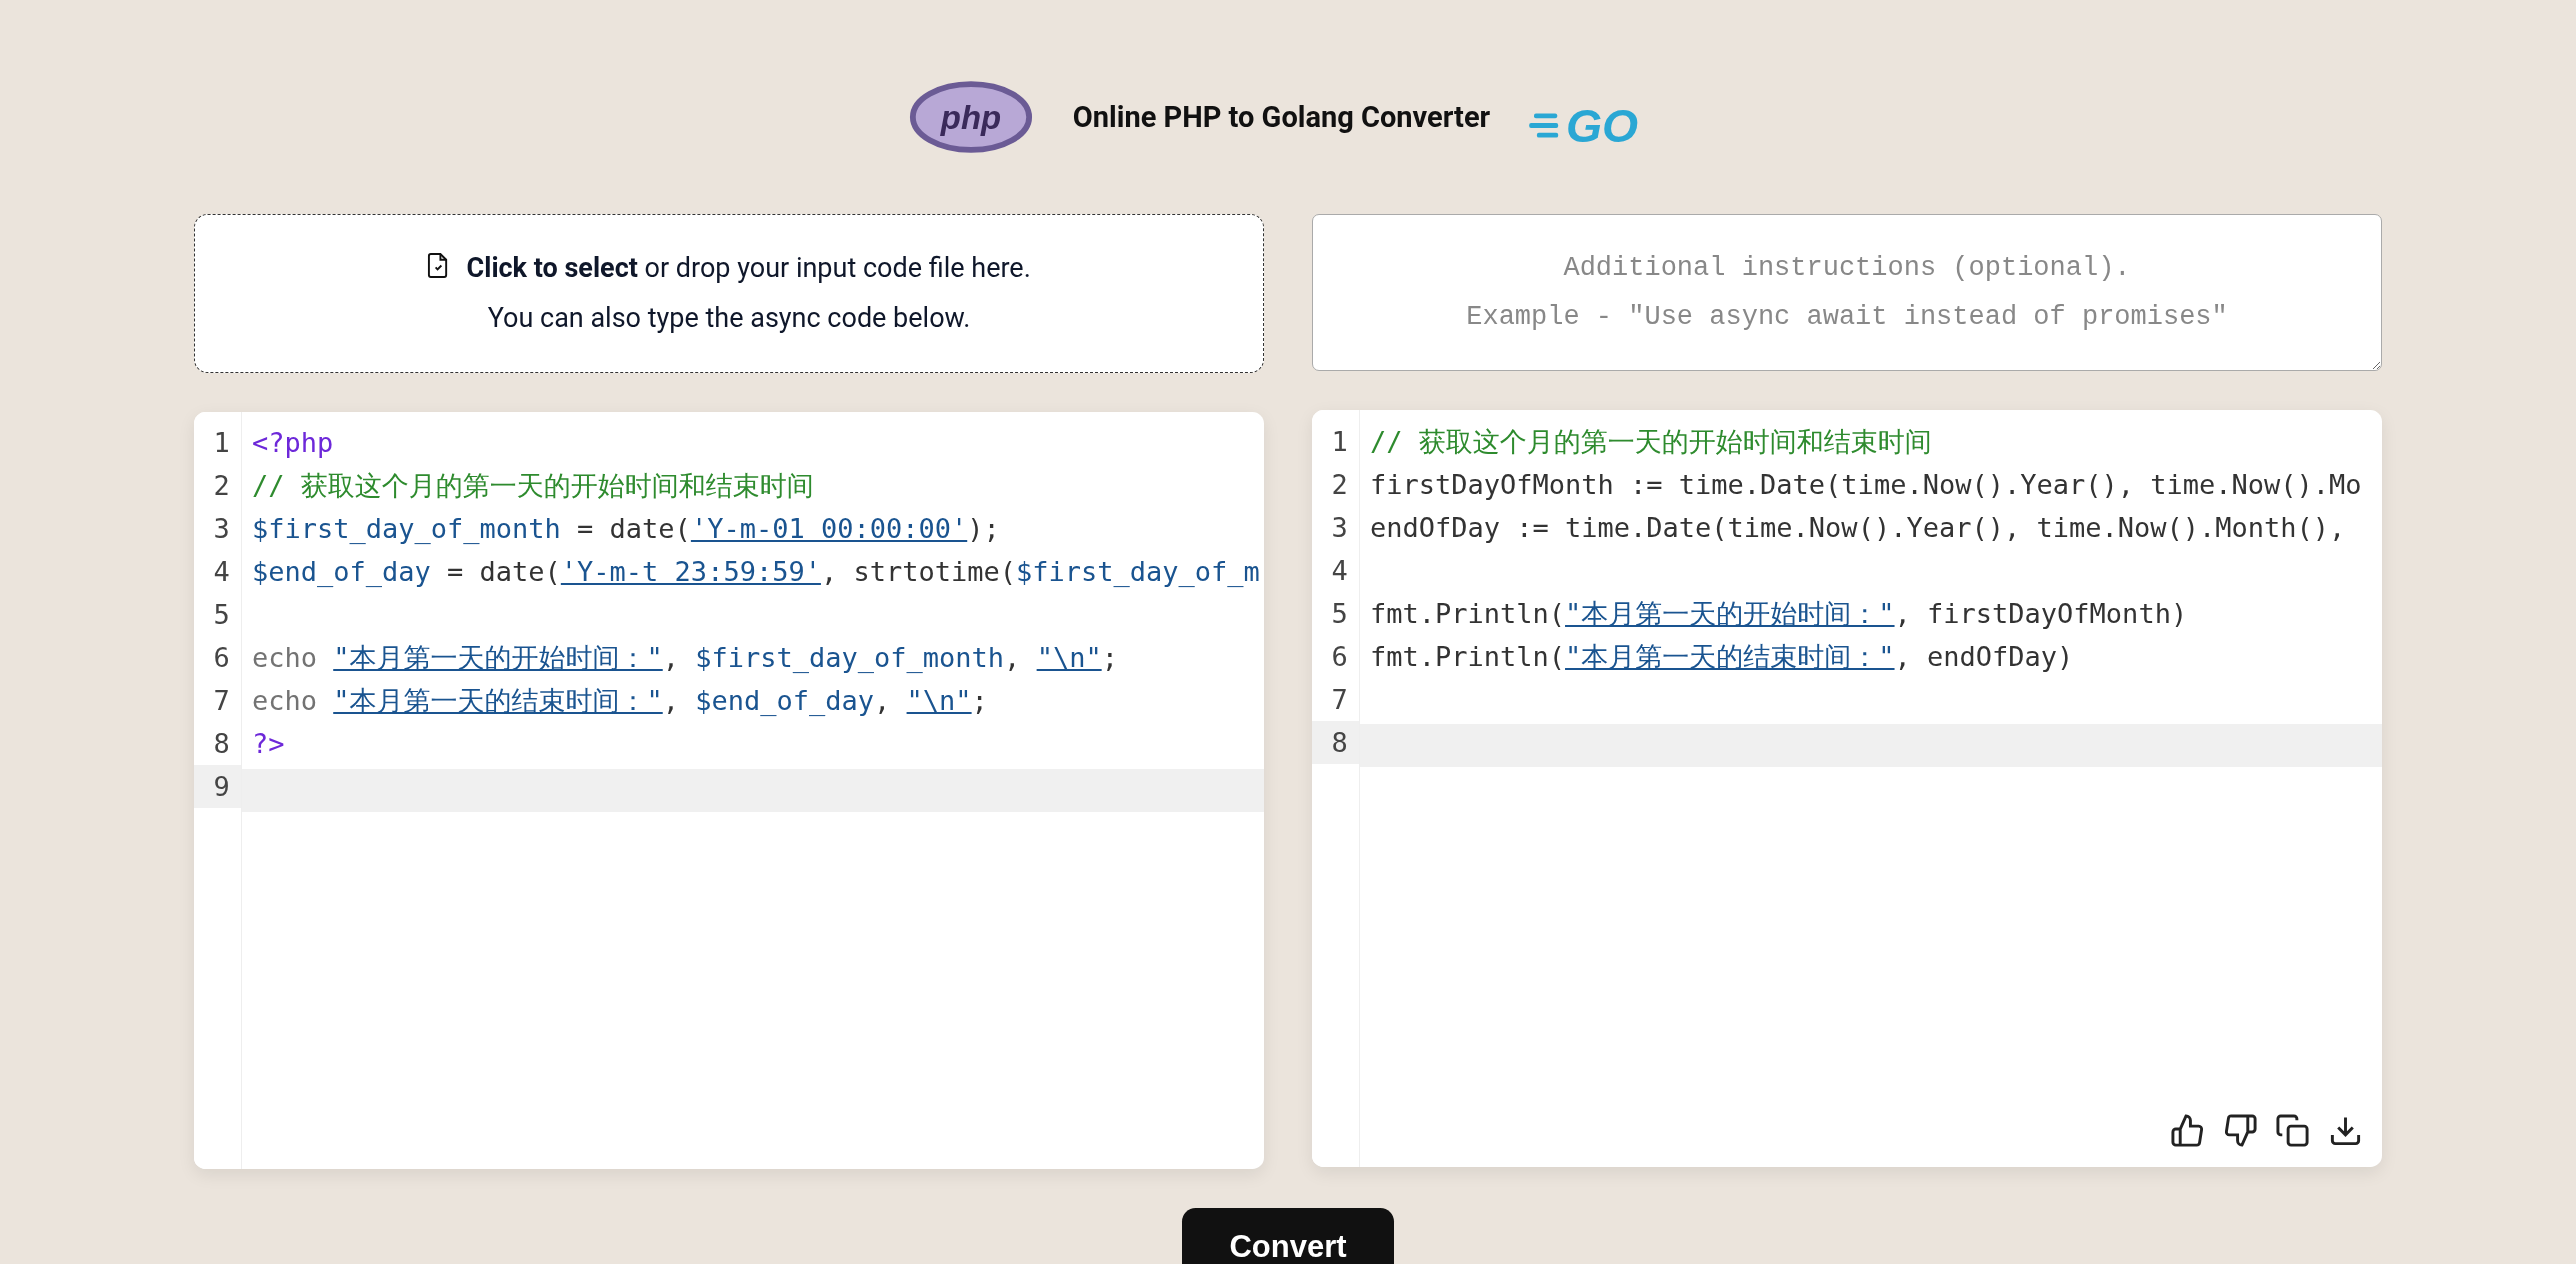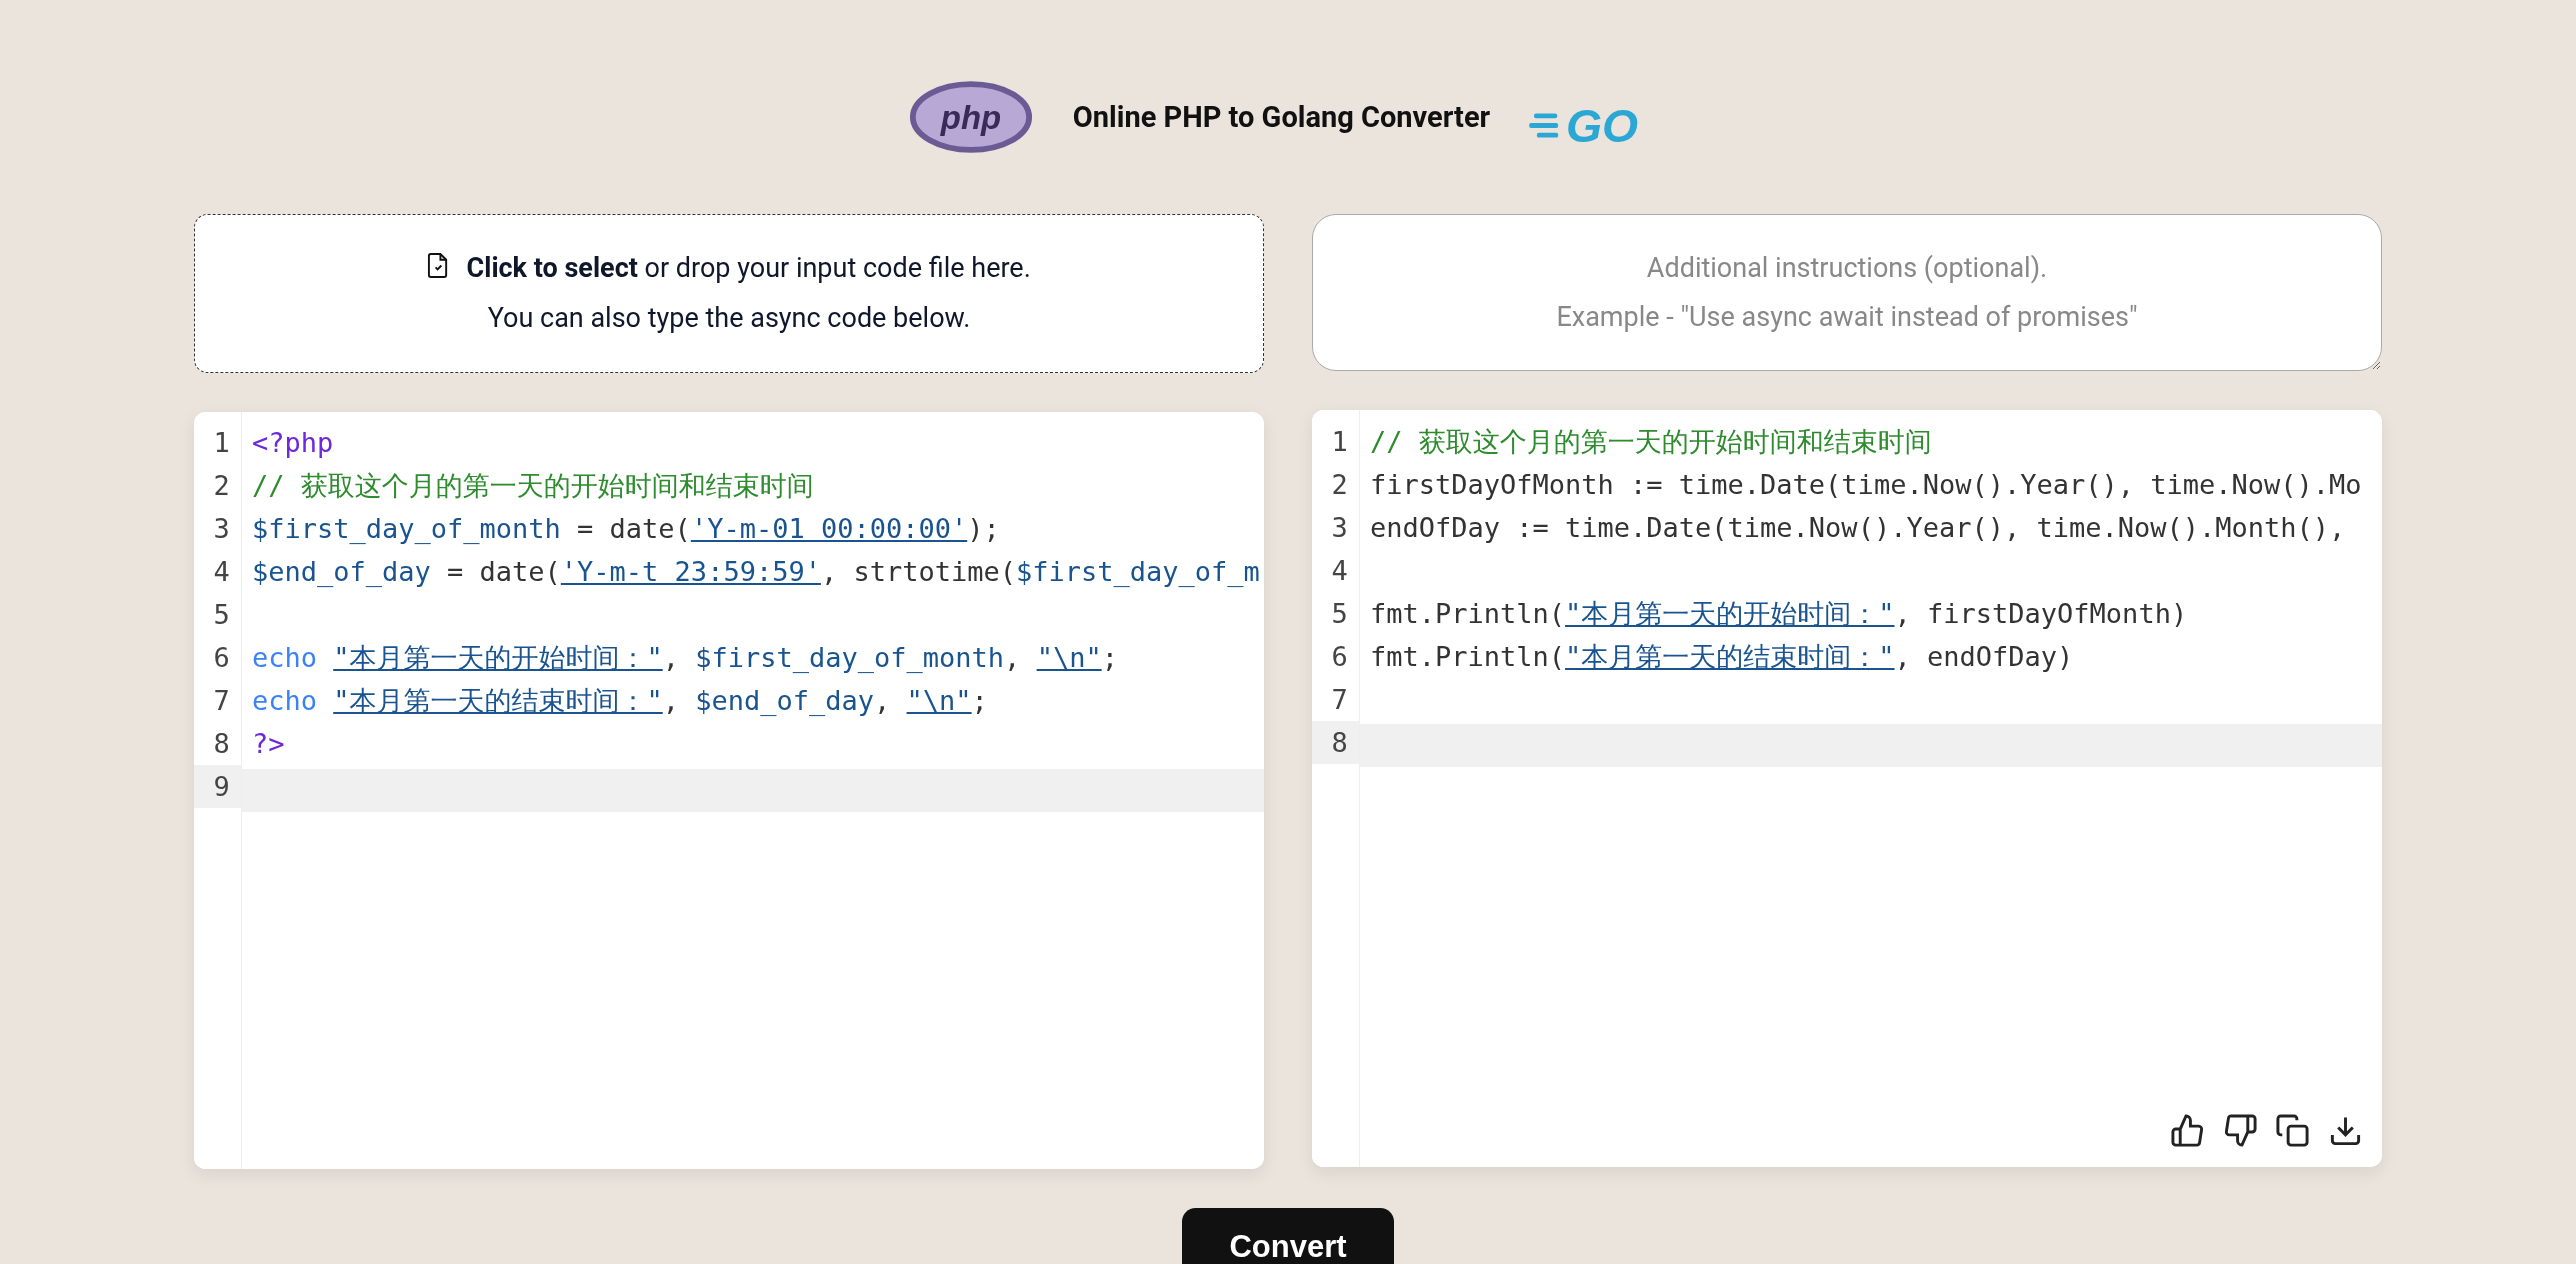--- a/index.html
+++ b/index.html
@@ -54,30 +54,31 @@
   cursor: pointer;
 }
 .dropzone strong { font-weight: 700; }
 .dropzone .file-icon {
   display: inline-block;
   vertical-align: middle;
   margin-right: 9.7px;
 }
 .instructions {
   border: 1px solid #aaa;
-  border-radius: 24px;
+  border-radius: 7px;
   background: #fff;
   padding: 29px 19.4px;
   text-align: center;
   font-size: 27px;
   color: #888;
   line-height: 1.8;
   resize: both;
   overflow: auto;
   position: relative;
+  font-family: Liberation Mono, monospace;
 }
 .editor {
   background: #fff;
   border-radius: 11.6px;
   box-shadow: 0 5.8px 17.5px rgba(0,0,0,0.08);
   height: 757px;
   display: flex;
   font-family: "SF Mono", Monaco, Consolas, monospace;
   font-size: 27px;
   overflow: hidden;
@@ -110,21 +111,21 @@
   height: 43px;
   z-index: 0;
 }
 .code .line span, .code .line { position: relative; z-index: 1; }
 .tk-tag { color: #6d28d9; }
 .tk-comment { color: #2e8b2e; }
 .tk-var { color: #1a5490; }
 .tk-op { color: #333; text-align: center; }
 .tk-fn { color: #333; }
 .tk-str { color: #1a5490; text-decoration: underline; }
-.tk-key { color: #3b82f6; }
+.tk-key { color: #737373; }
 .actions {
   position: absolute;
   bottom: 19.4px;
   right: 19.4px;
   display: flex;
   gap: 17.5px;
 }
 .action-btn {
   width: 35px;
   height: 35px;

